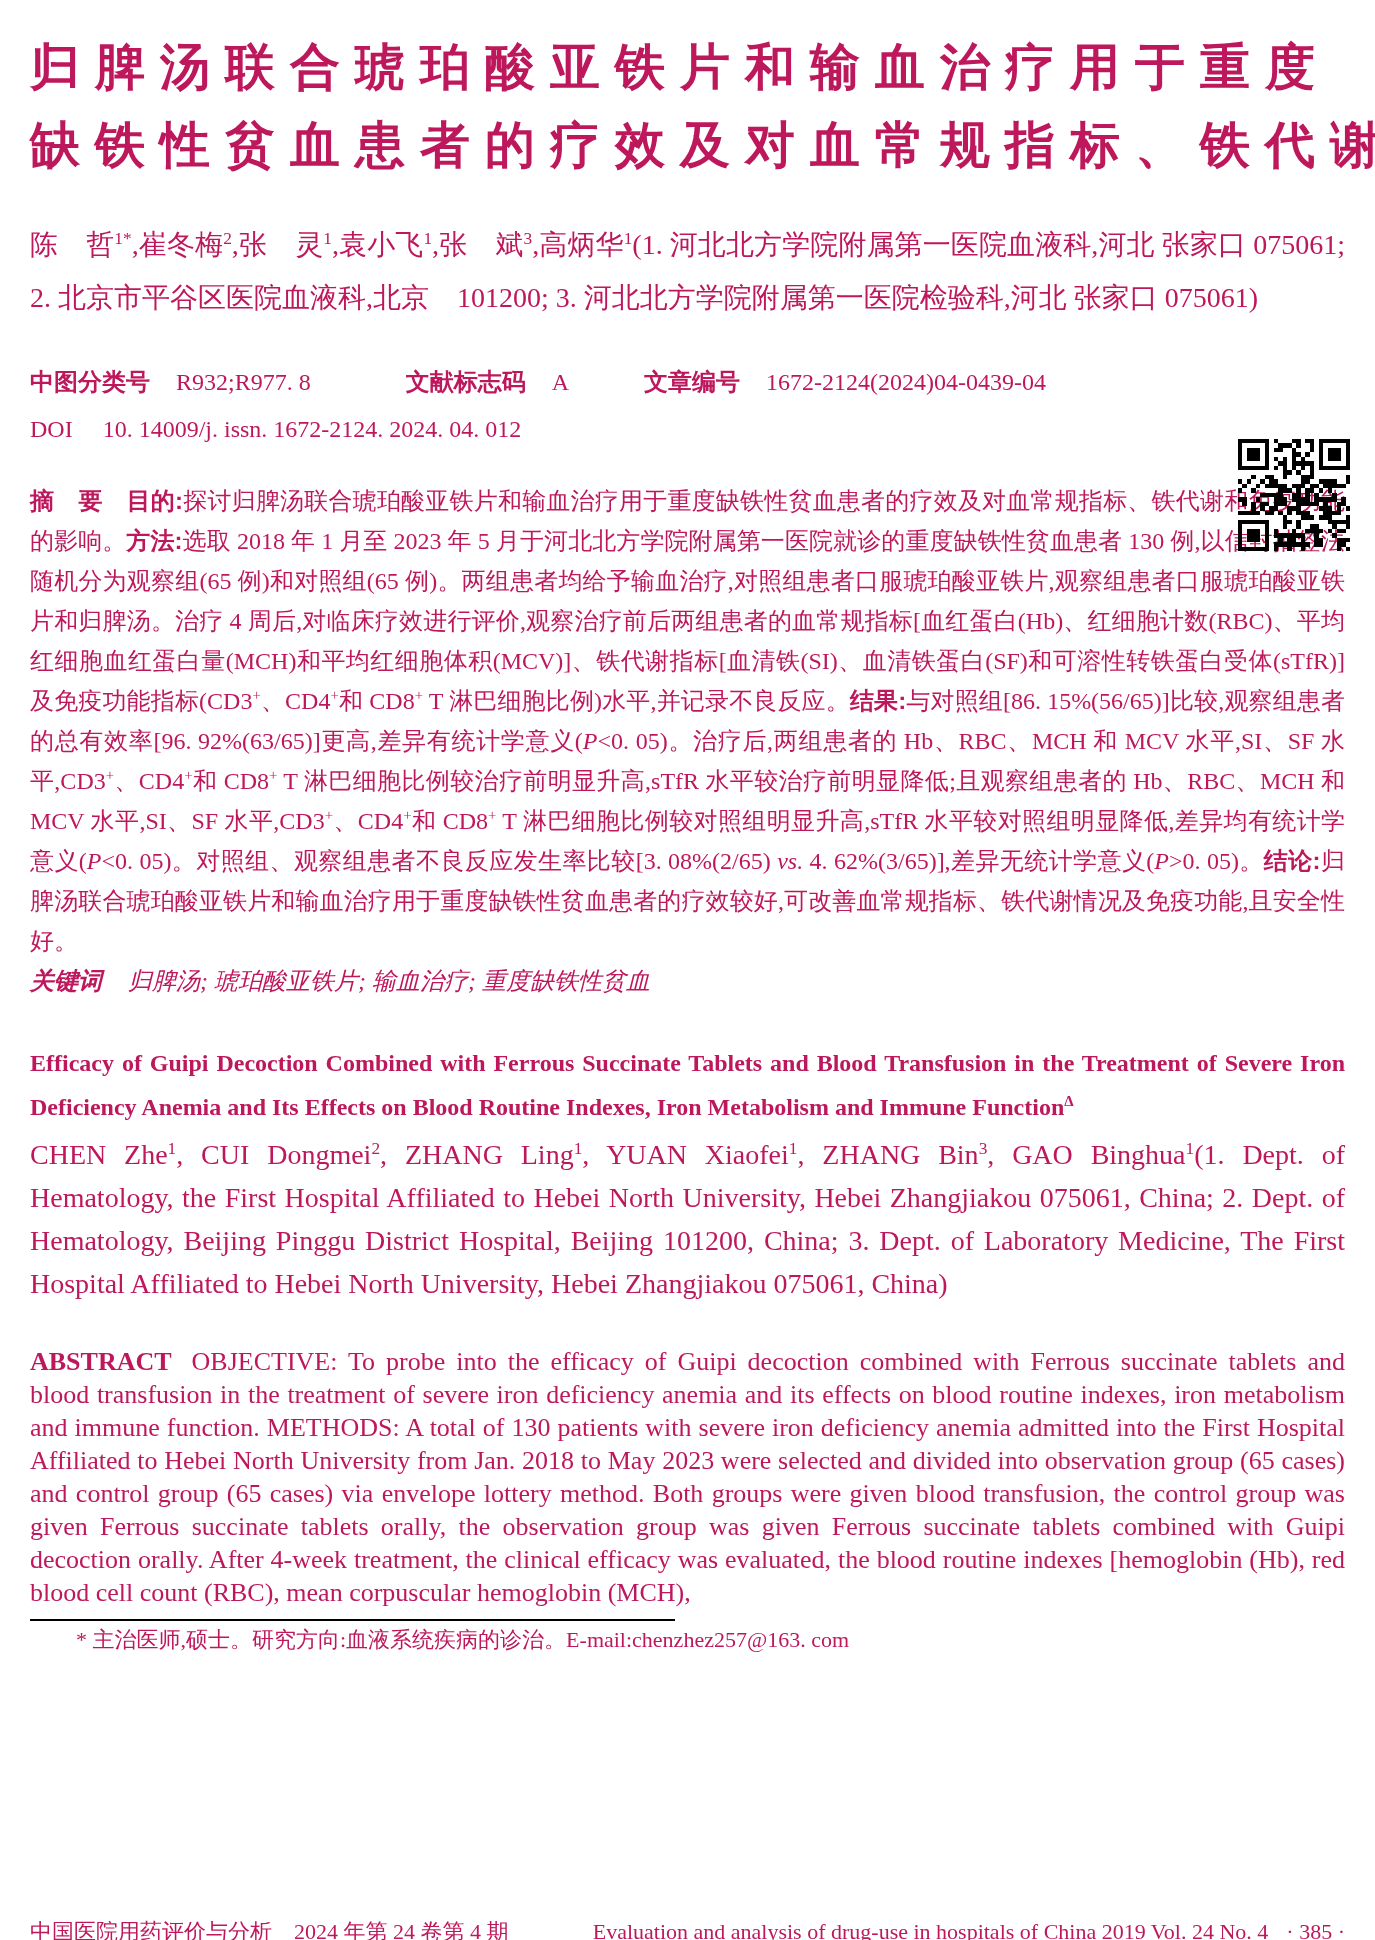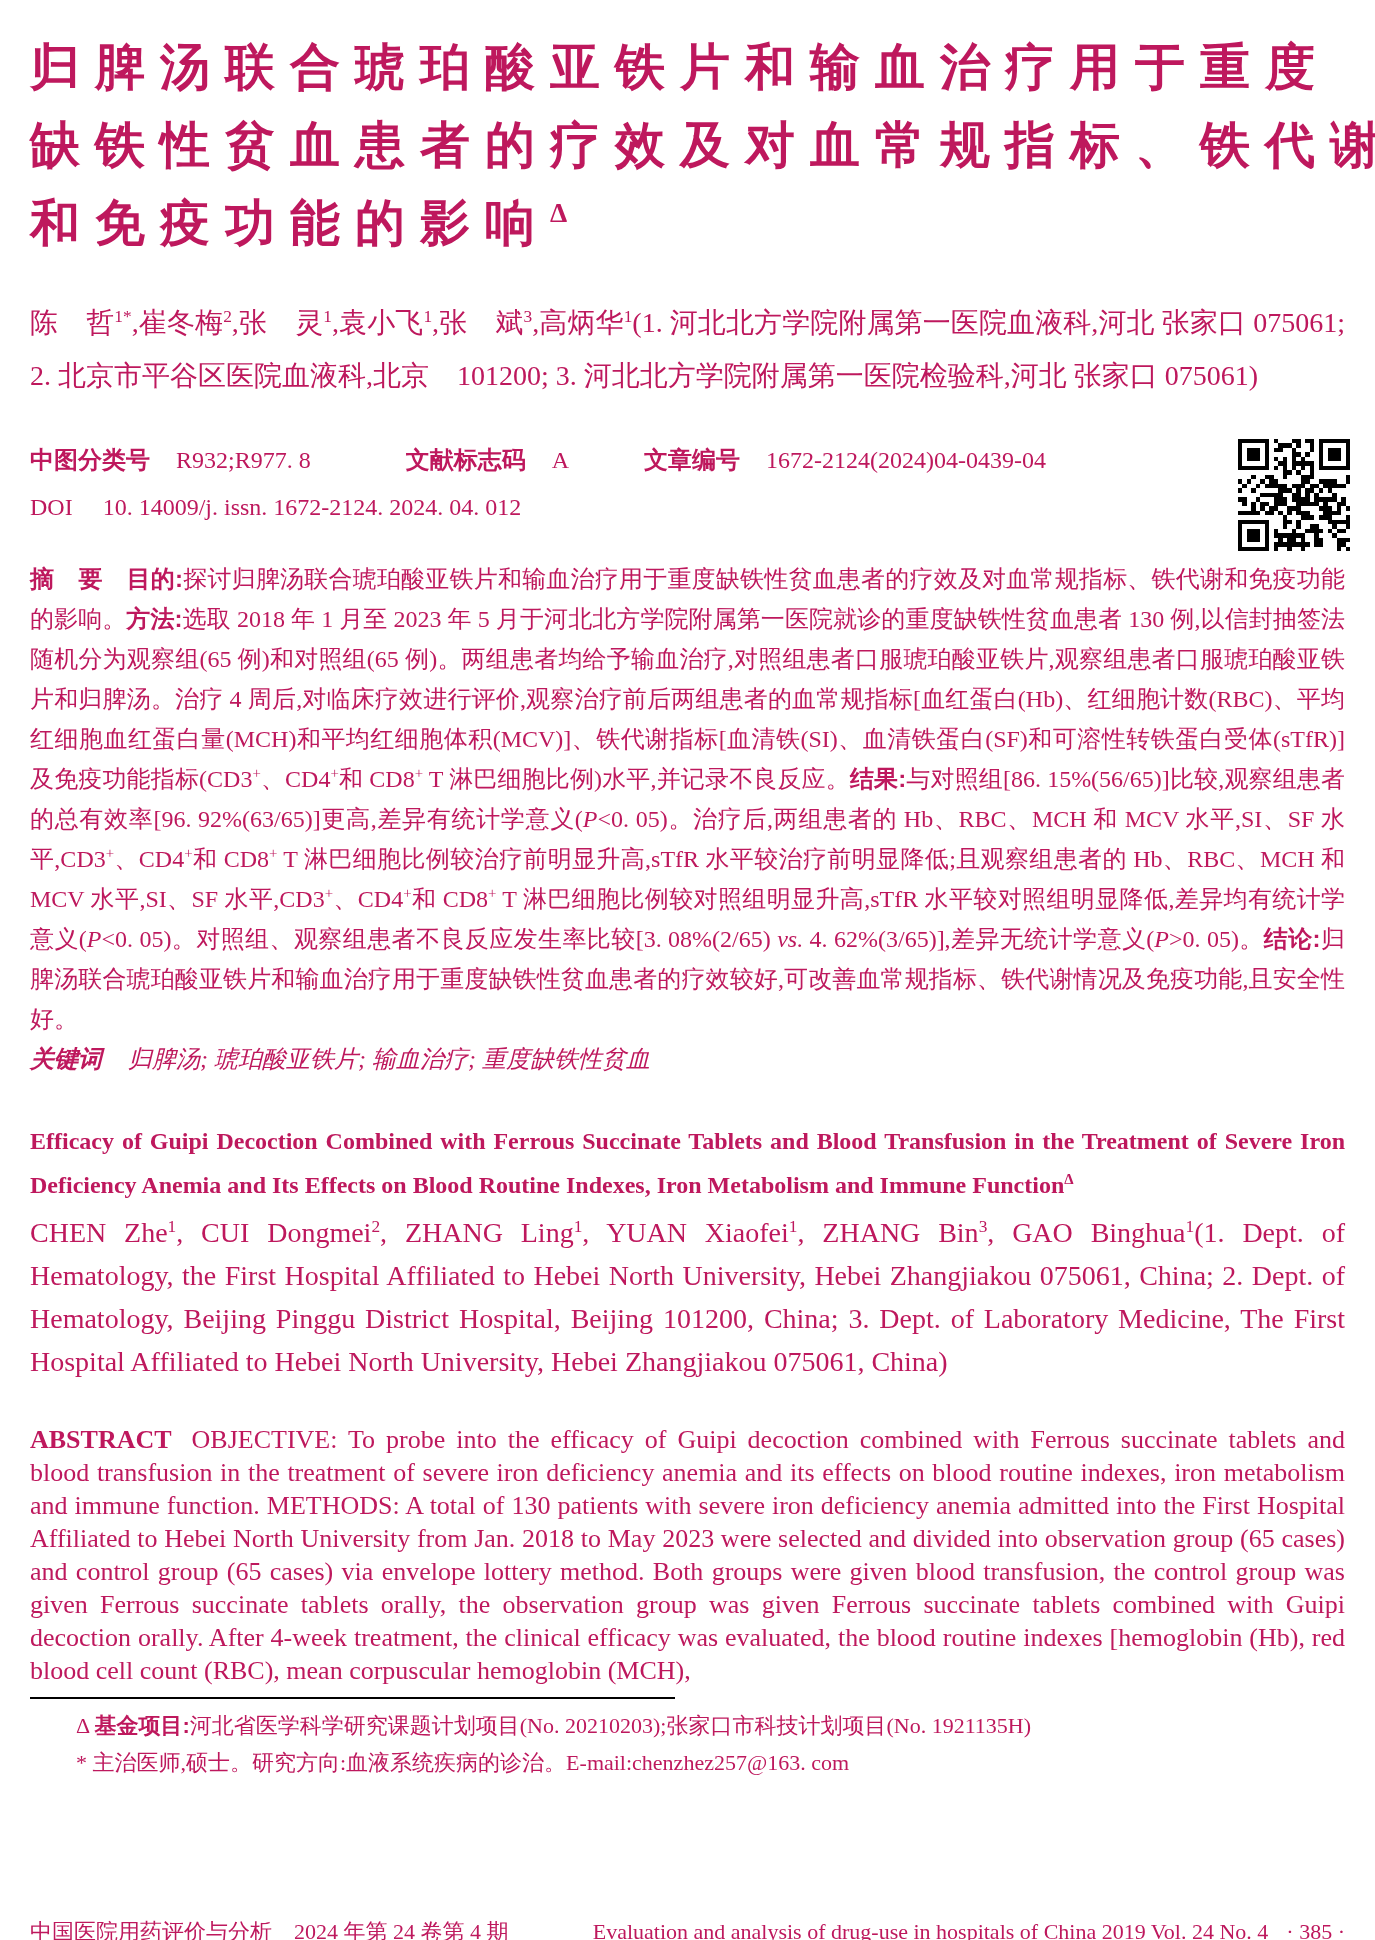--- a/index.html
+++ b/index.html
@@ -107,21 +107,20 @@
 </style>
 </head>
 <body>
 
 <div class="page">
   <div class="content">
 
     <div class="title-cn">
       <div class="t-line">归脾汤联合琥珀酸亚铁片和输血治疗用于重度</div>
       <div class="t-line">缺铁性贫血患者的疗效及对血常规指标、铁代谢</div>
-      <div class="t-line"><span>和免疫功能的影响</span><sup>Δ</sup></div>
     </div>
 
     <div class="authors-cn"><span>陈　哲</span><sup>1*</sup><span>,崔冬梅</span><sup>2</sup><span>,张　灵</span><sup>1</sup><span>,袁小飞</span><sup>1</sup><span>,张　斌</span><sup>3</sup><span>,高炳华</span><sup>1</sup><span>(1. 河北北方学院附属第一医院血液科,河北 张家口 075061; 2. 北京市平谷区医院血液科,北京　101200; 3. 河北北方学院附属第一医院检验科,河北 张家口 075061)</span></div>
 
     <div class="meta">
       <div>
         <span class="hei m-label">中图分类号</span><span class="m-gap1">R932;R977. 8</span><span class="hei m-label">文献标志码</span><span class="m-gap2">A</span><span class="hei m-label">文章编号</span><span>1672-2124(2024)04-0439-04</span>
       </div>
       <div>
         <span class="doi-label">DOI</span><span>10. 14009/j. issn. 1672-2124. 2024. 04. 012</span>
@@ -141,21 +140,20 @@
     </div>
 
     <div class="authors-en"><span>CHEN Zhe</span><sup>1</sup><span>, CUI Dongmei</span><sup>2</sup><span>, ZHANG Ling</span><sup>1</sup><span>, YUAN Xiaofei</span><sup>1</sup><span>, ZHANG Bin</span><sup>3</sup><span>, GAO Binghua</span><sup>1</sup><span>(1. Dept. of Hematology, the First Hospital Affiliated to Hebei North University, Hebei Zhangjiakou 075061, China; 2. Dept. of Hematology, Beijing Pinggu District Hospital, Beijing 101200, China; 3. Dept. of Laboratory Medicine, The First Hospital Affiliated to Hebei North University, Hebei Zhangjiakou 075061, China)</span></div>
 
     <div class="abstract-en">
       <span class="label" style="font-weight:bold;">ABSTRACT</span><span>OBJECTIVE: To probe into the efficacy of Guipi decoction combined with Ferrous succinate tablets and blood transfusion in the treatment of severe iron deficiency anemia and its effects on blood routine indexes, iron metabolism and immune function. METHODS: A total of 130 patients with severe iron deficiency anemia admitted into the First Hospital Affiliated to Hebei North University from Jan. 2018 to May 2023 were selected and divided into observation group (65 cases) and control group (65 cases) via envelope lottery method. Both groups were given blood transfusion, the control group was given Ferrous succinate tablets orally, the observation group was given Ferrous succinate tablets combined with Guipi decoction orally. After 4-week treatment, the clinical efficacy was evaluated, the blood routine indexes [hemoglobin (Hb), red blood cell count (RBC), mean corpuscular hemoglobin (MCH),</span>
     </div>
 
     <div class="footnote-divider"></div>
 
-    <div class="footnote"><span>Δ </span><span class="hei">基金项目:</span><span>河北省医学科学研究课题计划项目(No. 20210203);张家口市科技计划项目(No. 1921135H)</span></div>
     <div class="footnote" style="margin-top:0;">* 主治医师,硕士。研究方向:血液系统疾病的诊治。E-mail:chenzhez257@163. com</div>
 
   </div>
 
   <div class="qr">
     <svg viewBox="0 0 25 25" shape-rendering="crispEdges" xmlns="http://www.w3.org/2000/svg">
         <g fill="#000">
           <rect x="0" y="0" width="1" height="1"></rect>
           <rect x="1" y="0" width="1" height="1"></rect>
           <rect x="2" y="0" width="1" height="1"></rect>

